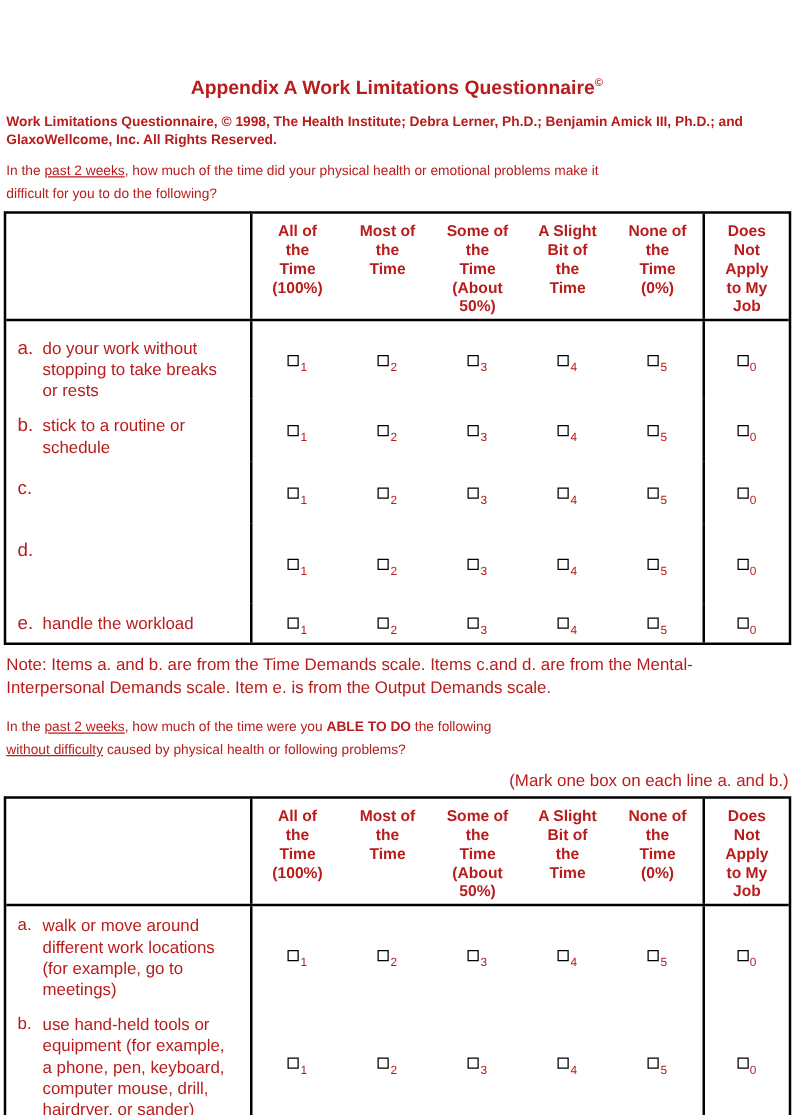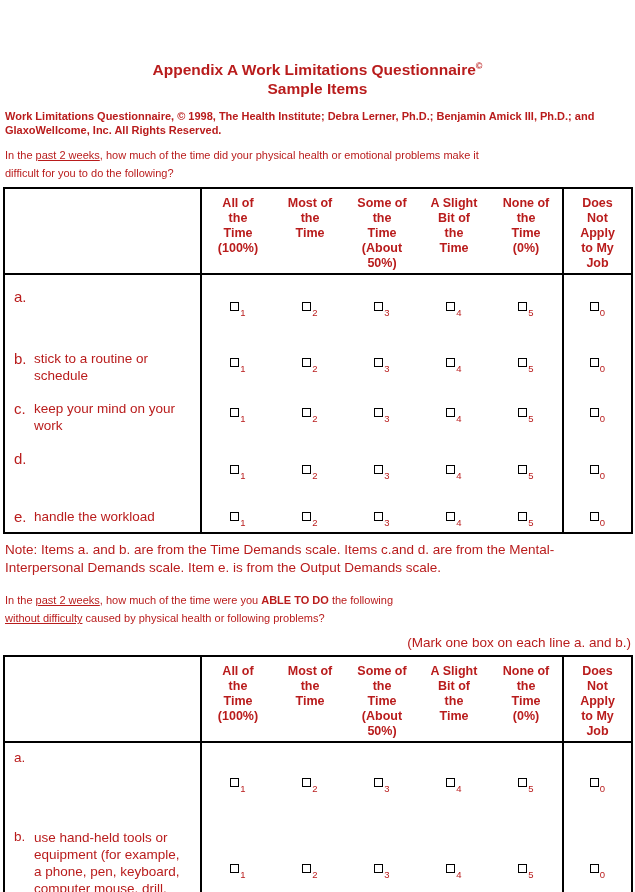--- a/index.html
+++ b/index.html
@@ -109,21 +109,20 @@
   .q2 { margin-top:14px; }
   .note2 { margin-top:10px; }
 </style>
 </head>
 <body>
 
 <div class="page">
 
   <div class="title">
     <div><span>Appendix A Work Limitations Questionnaire</span><sup>©</sup></div>
-    <div>Sample Items</div>
   </div>
 
   <div class="copyright">Work Limitations Questionnaire, © 1998, The Health Institute; Debra Lerner, Ph.D.; Benjamin Amick III, Ph.D.; and
 GlaxoWellcome, Inc.  All Rights Reserved.</div>
 
   <div class="question"><span>In the </span><span class="u">past 2 weeks</span><span>, how much of the time did your physical health or emotional problems make it
 difficult for you to do the following?</span></div>
 
   <div class="tbl">
     <div class="trow thead">
@@ -165,20 +164,23 @@
 Not
 Apply
 to My
 Job</div>
         </div>
     </div>
 
     <div class="trow" style="height:62px">
       <div class="item-col rowpad">
           <span class="letter1">a.</span>
+          <span class="itext">do your work without
+stopping to take breaks
+or rests</span>
         </div>
       <div class="ans-area">
         <div class="ans-col">
             <span class="cb">
               <span class="cbx"></span>
               <span class="cbs">1</span>
             </span>
           </div>
         <div class="ans-col">
             <span class="cb">
@@ -255,22 +257,20 @@
           <span class="cb">
             <span class="cbx"></span>
             <span class="cbs">0</span>
           </span>
         </div>
     </div>
 
     <div class="trow" style="height:50px">
       <div class="item-col rowpad">
           <span class="letter1">c.</span>
-          <span class="itext">keep your mind on your
-work</span>
         </div>
       <div class="ans-area">
         <div class="ans-col">
             <span class="cb">
               <span class="cbx"></span>
               <span class="cbs">1</span>
             </span>
           </div>
         <div class="ans-col">
             <span class="cb">
@@ -443,20 +443,24 @@
 Not
 Apply
 to My
 Job</div>
         </div>
     </div>
 
     <div class="trow" style="height:79px">
       <div class="item-col rowpad-sm">
           <span class="letter2">a.</span>
+          <span class="itext">walk or move around
+different work locations
+(for example, go to
+meetings)</span>
         </div>
       <div class="ans-area">
         <div class="ans-col">
             <span class="cb">
               <span class="cbx"></span>
               <span class="cbs">1</span>
             </span>
           </div>
         <div class="ans-col">
             <span class="cb">

